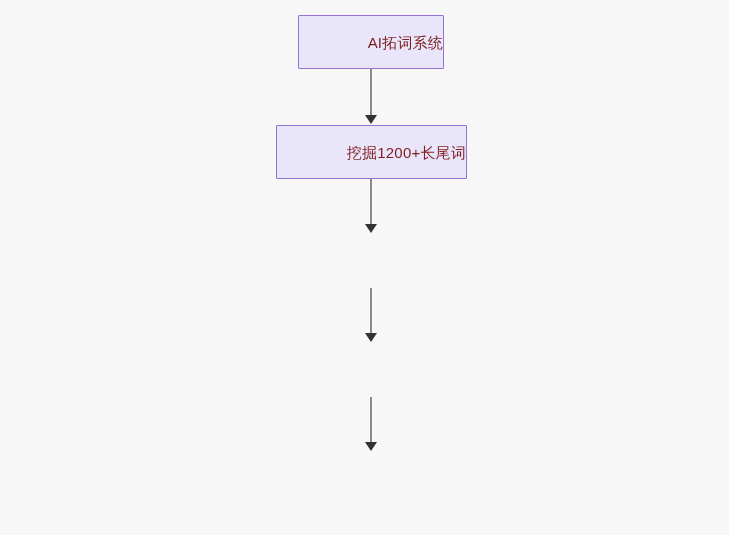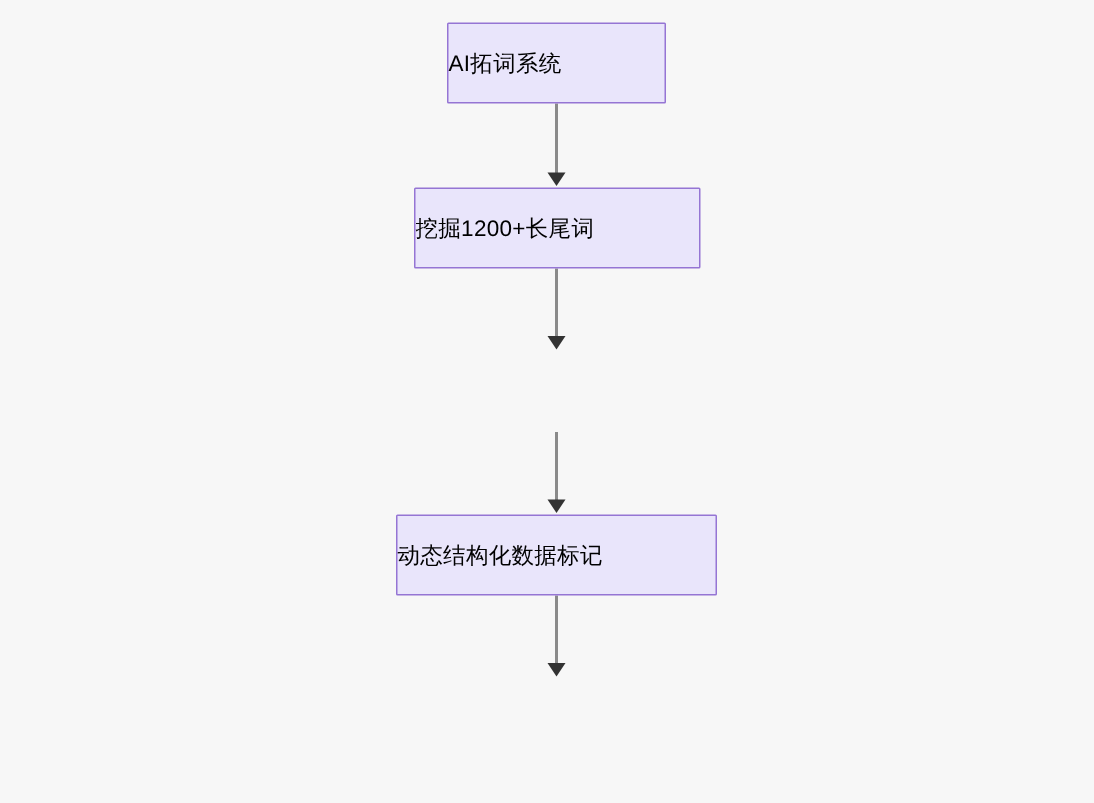--- a/index.html
+++ b/index.html
@@ -24,22 +24,22 @@
   
   .node {
     position: absolute;
     box-sizing: border-box;
     height: 54px;
     background: #e9e5fb;
     border: 1.4px solid #9575d4;
     border-radius: 1px;
     display: flex;
     align-items: center;
-    justify-content: flex-start;
-    color: #000000;
+    justify-content: flex-end;
+    color: #7f1d1d;
     font-size: 15px;
     line-height: 1;
     letter-spacing: 0.2px;
     white-space: nowrap;
   }
   .node-label {
     display: block;
     pointer-events: none;
   }
 
@@ -99,18 +99,15 @@
 
   <div class="node" id="node-0">
     <span class="node-label">AI拓词系统</span>
   </div>
 
   <div class="node" id="node-1">
     <span class="node-label">挖掘1200+长尾词</span>
   </div>
 
 
-  <div class="node" id="node-3">
-    <span class="node-label">动态结构化数据标记</span>
-  </div>
 
 
 </div>
 
 </body></html>

